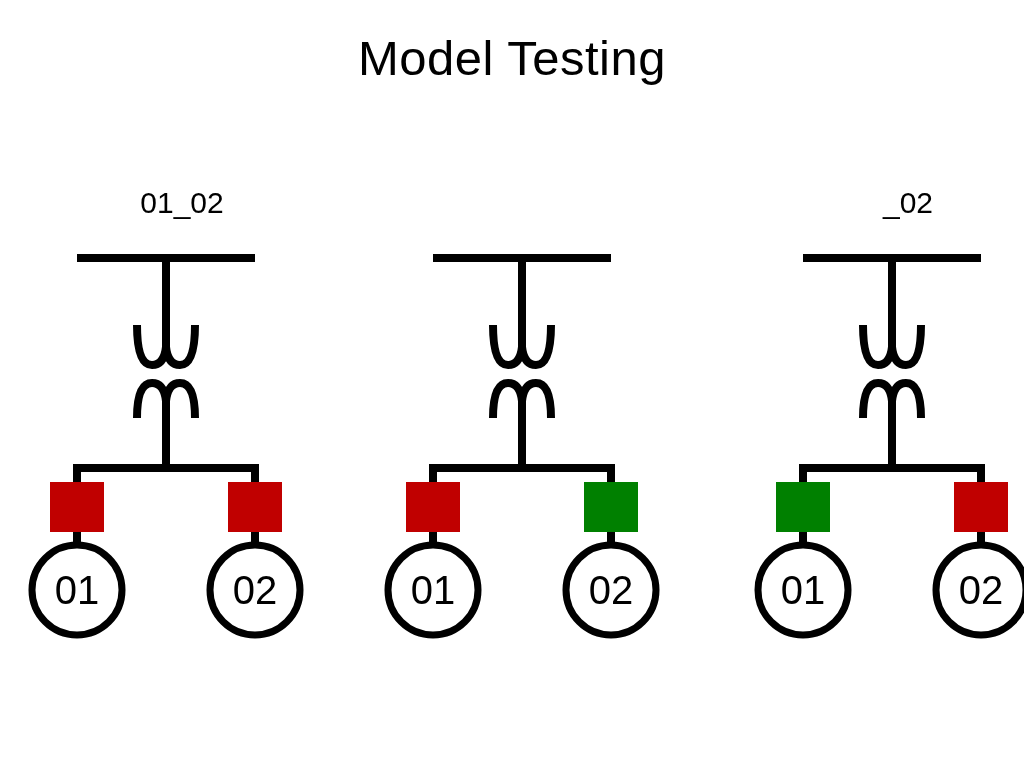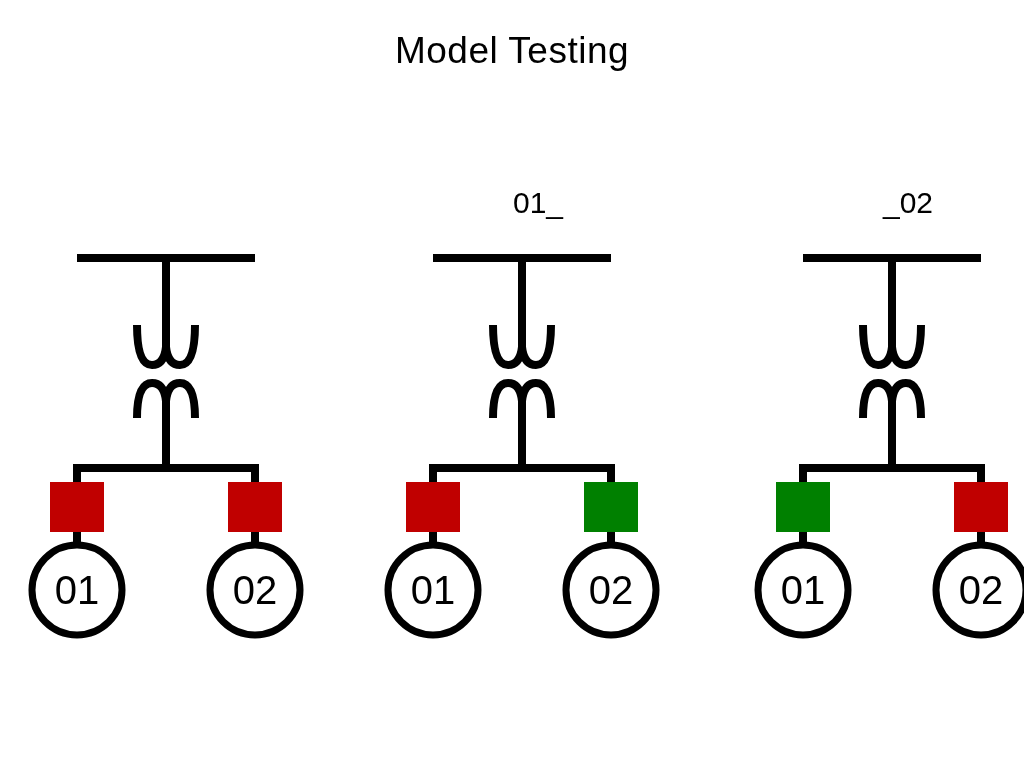--- a/index.html
+++ b/index.html
@@ -14,21 +14,21 @@
     position: absolute;
     left: 0; top: 0;
     width: 1024px; height: 768px;
     background: #ffffff;
   }
   .slide-title {
     position: absolute;
     top: 30px; left: 0;
     width: 100%;
     text-align: center;
-    font-size: 37px;
+    font-size: 49px;
     font-weight: 400;
     color: #000000;
     letter-spacing: 0.5px;
   }
   .diagram {
     position: absolute;
     top: 185px;
     width: 320px;
     height: 460px;
   }
@@ -56,20 +56,21 @@
   }
 </style>
 </head>
 <body>
 
 <div class="slide">
 
   <div class="slide-title">Model Testing</div>
 
   <div class="diagram diagram-1">
+    <div class="bus-label">01_02</div>
     <svg width="320" height="460" viewBox="0 0 320 460">
       <rect x="71" y="69" width="178" height="8" fill="#000000"></rect>
       <g stroke="#000000" stroke-width="8" fill="none">
         <path d="M160,77 L160,166"></path>
         <path d="M131,140 Q131,180 146,180 Q158,180 160,162"></path>
         <path d="M189,140 Q189,180 174,180 Q162,180 160,162"></path>
         <path d="M131,233 Q131,198 146,198 Q158,198 160,216"></path>
         <path d="M189,233 Q189,198 174,198 Q162,198 160,216"></path>
         <path d="M160,212 L160,287"></path>
       </g>
@@ -81,21 +82,20 @@
       <rect x="44" y="297" width="54" height="50" fill="#c00000"></rect>
       <rect x="222" y="297" width="54" height="50" fill="#c00000"></rect>
       <circle cx="71" cy="405" r="45" fill="#ffffff" stroke="#000000" stroke-width="7"></circle>
       <circle cx="249" cy="405" r="45" fill="#ffffff" stroke="#000000" stroke-width="7"></circle>
       <text class="load-text" x="71" y="419" text-anchor="middle">01</text>
       <text class="load-text" x="249" y="419" text-anchor="middle">02</text>
     </svg>
   </div>
 
   <div class="diagram diagram-2">
-    <div class="bus-label">01_</div>
     <svg width="320" height="460" viewBox="0 0 320 460">
       <rect x="71" y="69" width="178" height="8" fill="#000000"></rect>
       <g stroke="#000000" stroke-width="8" fill="none">
         <path d="M160,77 L160,166"></path>
         <path d="M131,140 Q131,180 146,180 Q158,180 160,162"></path>
         <path d="M189,140 Q189,180 174,180 Q162,180 160,162"></path>
         <path d="M131,233 Q131,198 146,198 Q158,198 160,216"></path>
         <path d="M189,233 Q189,198 174,198 Q162,198 160,216"></path>
         <path d="M160,212 L160,287"></path>
       </g>

